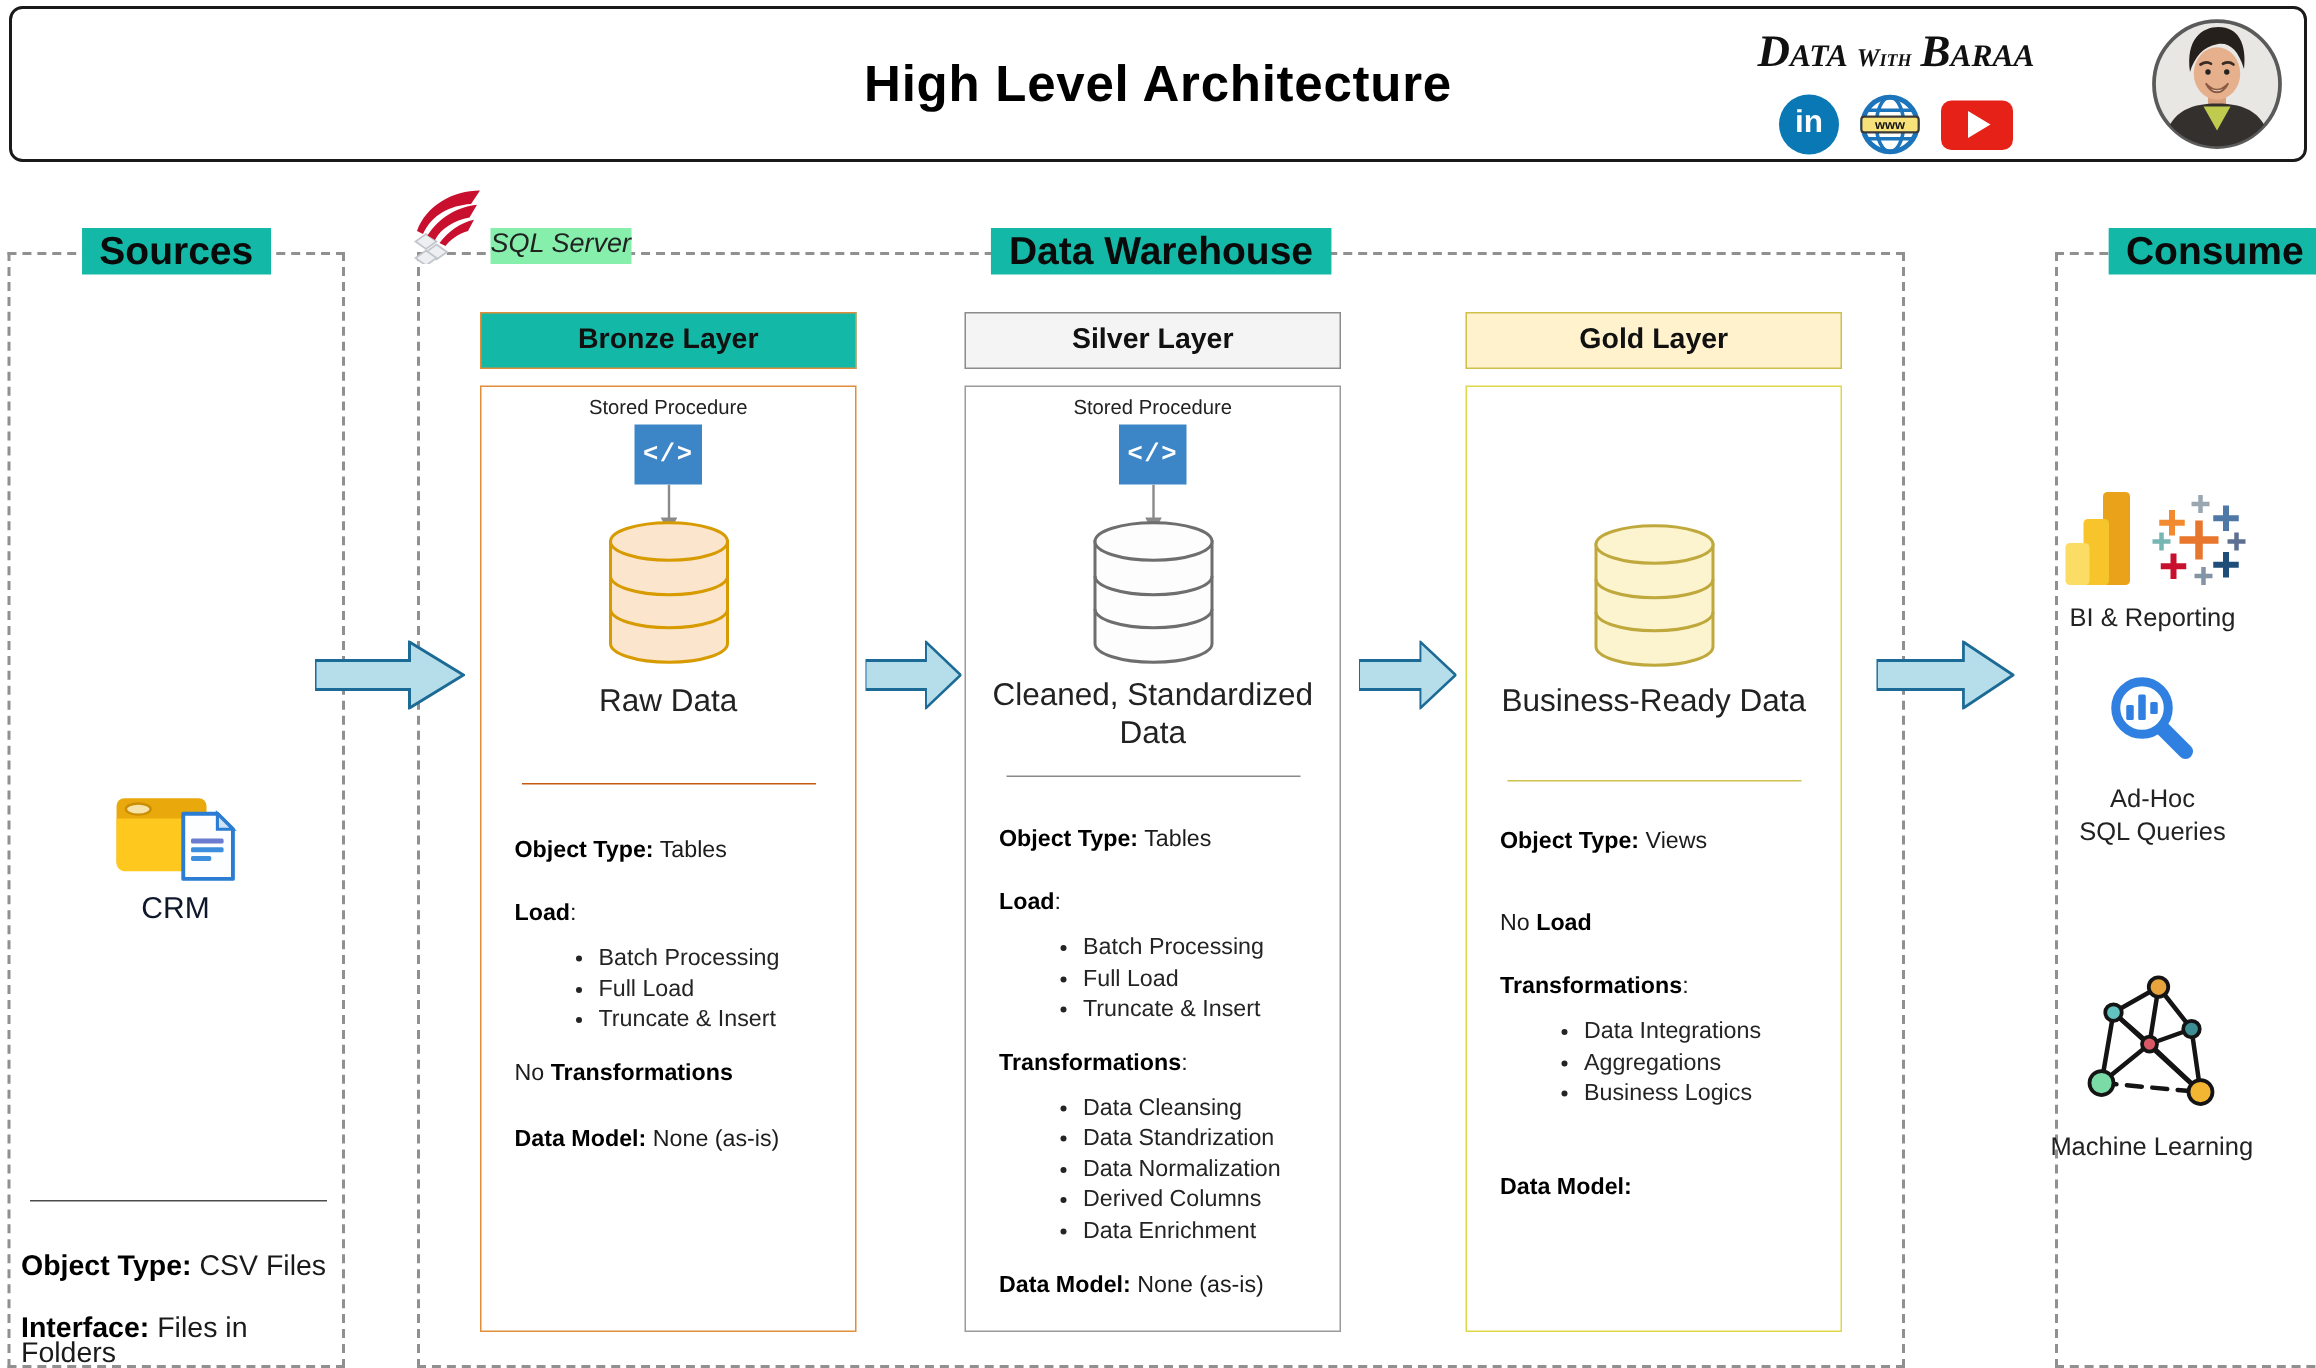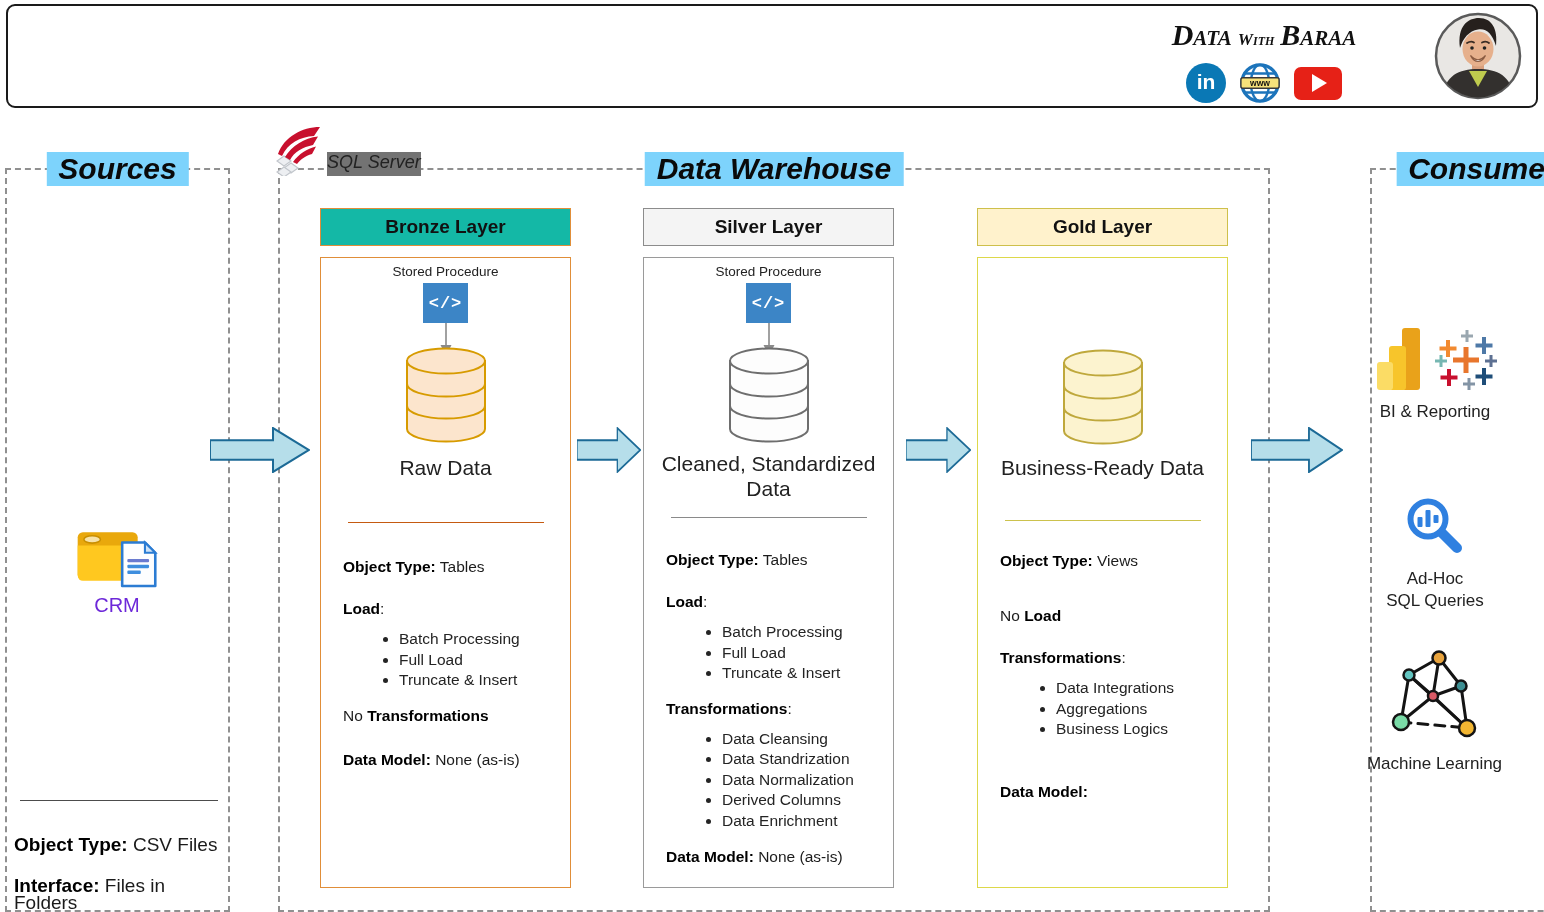--- a/index.html
+++ b/index.html
@@ -24,40 +24,40 @@
   .yt-play{width:0;height:0;border-left:15px solid #fff;border-top:9px solid transparent;
            border-bottom:9px solid transparent;margin-left:3px;}
   .avatar{position:absolute;right:14px;top:6px;}
 
   
   .panel{position:absolute;border:2px dashed #909090;background:transparent;}
   .panel-sources{left:5px;top:168px;width:221px;height:740px;}
   .panel-warehouse{left:278px;top:168px;width:988px;height:740px;}
   .panel-consume{left:1370px;top:168px;width:209px;height:740px;}
   .panel-title{position:absolute;top:-18px;left:50%;transform:translateX(-50%);
-               background:#7dd3fc;padding:0 12px;font-size:30px;font-weight:bold;color:#0a0a0a;
-               white-space:nowrap;font-style:italic;}
+               background:#14b8a6;padding:0 12px;font-size:26px;font-weight:bold;color:#0a0a0a;
+               white-space:nowrap;}
 
   
   .src-item{position:absolute;width:120px;text-align:center;}
   .src-item-crm{left:50px;top:358px;}
   .src-item-erp{left:50px;top:476px;}
-  .src-label{font-size:20px;color:#6d28d9;margin-top:2px;}
+  .src-label{font-size:20px;color:#0f172a;margin-top:2px;}
   .src-divider{position:absolute;left:13px;top:630px;width:198px;border-top:1.5px solid #4c4c4c;}
   .src-meta{position:absolute;left:7px;margin:0;font-size:19px;color:#1a1a1a;line-height:17px;}
   .src-meta b{color:#000;}
   .src-meta-1{top:666px;}
   .src-meta-2{top:707px;}
 
   
   .block-arrow{position:absolute;z-index:6;}
 
   
   .sql-badge{position:absolute;left:-4px;top:-46px;display:flex;align-items:flex-end;gap:5px;}
-  .sql-label{font-size:18px;font-style:italic;color:#222;padding-bottom:3px;background:#737373;}
+  .sql-label{font-size:18px;font-style:italic;color:#222;padding-bottom:3px;background:#86efac;}
 
   
   .layer-header{position:absolute;top:208px;width:249px;height:36px;border:1.5px solid;
                 display:flex;align-items:center;justify-content:center;
                 font-size:19px;font-weight:bold;color:#111;z-index:2;}
   .layer-body{position:absolute;top:257px;width:249px;height:629px;border:1.5px solid;
               background:#fff;display:flex;flex-direction:column;align-items:center;z-index:2;}
   .lh-bronze{left:320px;background:#14b8a6;border-color:#E08E39;}
   .lh-silver{left:643px;background:#F4F4F4;border-color:#8C8C8C;}
   .lh-gold{left:977px;background:#FFF2CC;border-color:#CEC04B;}
@@ -89,21 +89,21 @@
   .details li{line-height:20.5px;color:#242424;}
   .mt17{margin-top:17px;}.mt18{margin-top:18px;}.mt20{margin-top:20px;}
   .mt22{margin-top:22px;}.mt26{margin-top:26px;}.mt27{margin-top:39px;}
   .mt28{margin-top:28px;}.mt32{margin-top:32px;}.mt34{margin-top:34px;}
   .mt36{margin-top:36px;}.mt44{margin-top:44px;}
 
   
   .consume-item{position:absolute;text-align:center;}
   .ci-bi{left:1356px;top:322px;width:158px;}
   .ci-bi .icon-row{display:flex;justify-content:center;align-items:flex-end;gap:9px;height:70px;}
-  .ci-adhoc{left:1366px;top:495px;width:138px;}
+  .ci-adhoc{left:1366px;top:448px;width:138px;}
   .ci-ml{left:1362px;top:648px;width:145px;}
   .consume-label{font-size:17px;color:#222;line-height:22px;margin-top:9px;}
 </style>
 </head>
 <body>
 
 <div class="canvas">
 
   <svg width="0" height="0" style="position:absolute" aria-hidden="true">
     <defs>
@@ -117,20 +117,21 @@
           <rect x="5" y="16" width="21" height="3.2" rx="1" fill="#6A7BD0"></rect>
           <rect x="5" y="21.6" width="21" height="3.2" rx="1" fill="#3E8EDE"></rect>
           <rect x="5" y="27.2" width="13" height="3.2" rx="1" fill="#3E8EDE"></rect>
         </g>
       </g>
       <polygon id="blockarrow" points="0,13 63,13 63,1 99,22.5 63,44 63,32 0,32"></polygon>
     </defs>
   </svg>
 
   <header class="header-card">
+    <h1 class="page-title">High Level Architecture</h1>
 
     <div class="brand">
       <div class="brand-text"><span class="bw-big">Data</span><span class="bw-mid">With</span><span class="bw-big">Baraa</span></div>
       <div class="brand-icons">
         <div class="li-icon">in</div>
         <svg width="42" height="42" viewBox="0 0 44 44">
           <circle cx="22" cy="22" r="19" fill="#fff" stroke="#1C74BB" stroke-width="3.5"></circle>
           <ellipse cx="22" cy="22" rx="9.5" ry="19" fill="none" stroke="#1C74BB" stroke-width="2.5"></ellipse>
           <path d="M5,12 h34 M5,32 h34" stroke="#1C74BB" stroke-width="2.5" fill="none"></path>
           <rect x="2" y="16.5" width="40" height="11" rx="2" fill="#F7E27A" stroke="#3a3a3a" stroke-width="1.5"></rect>

